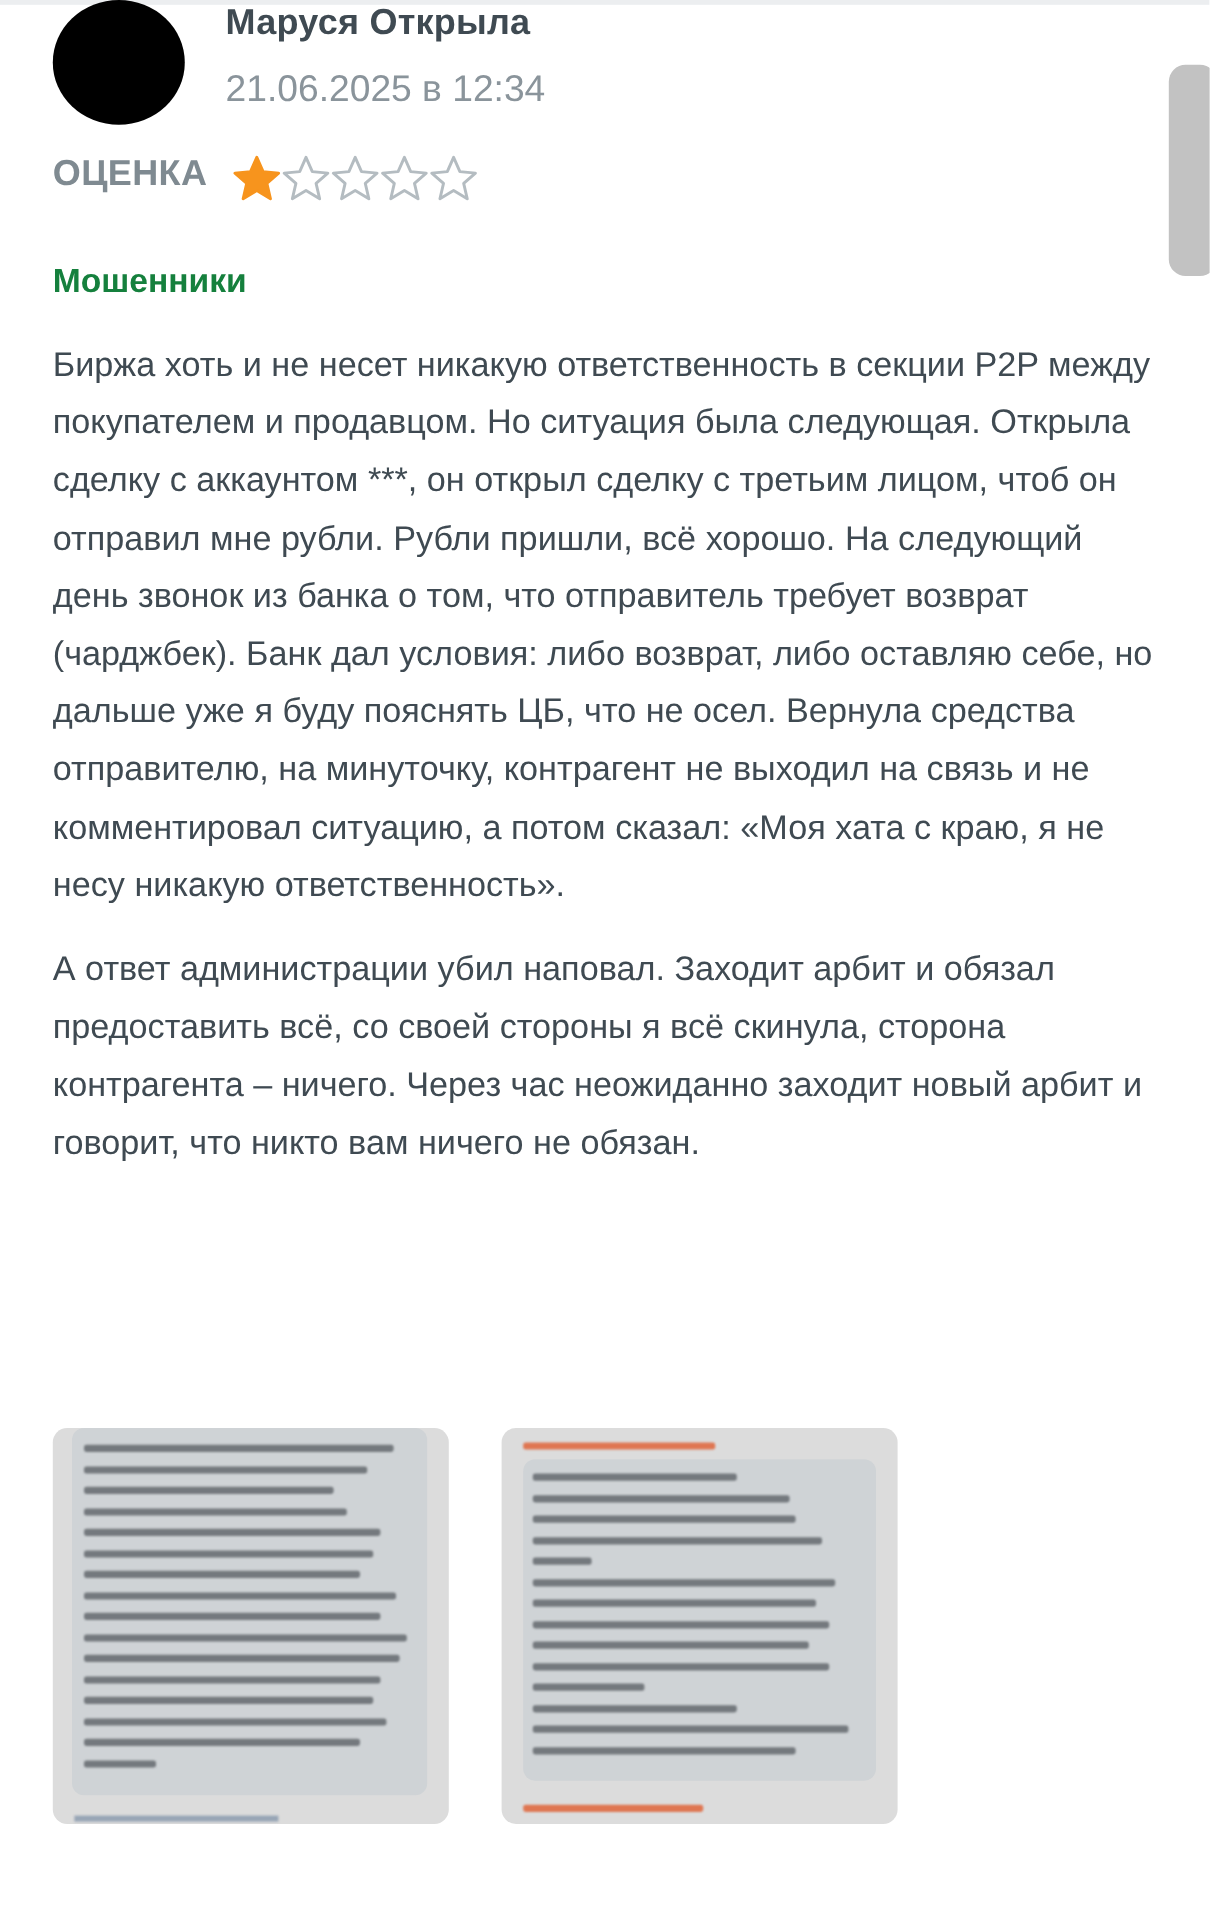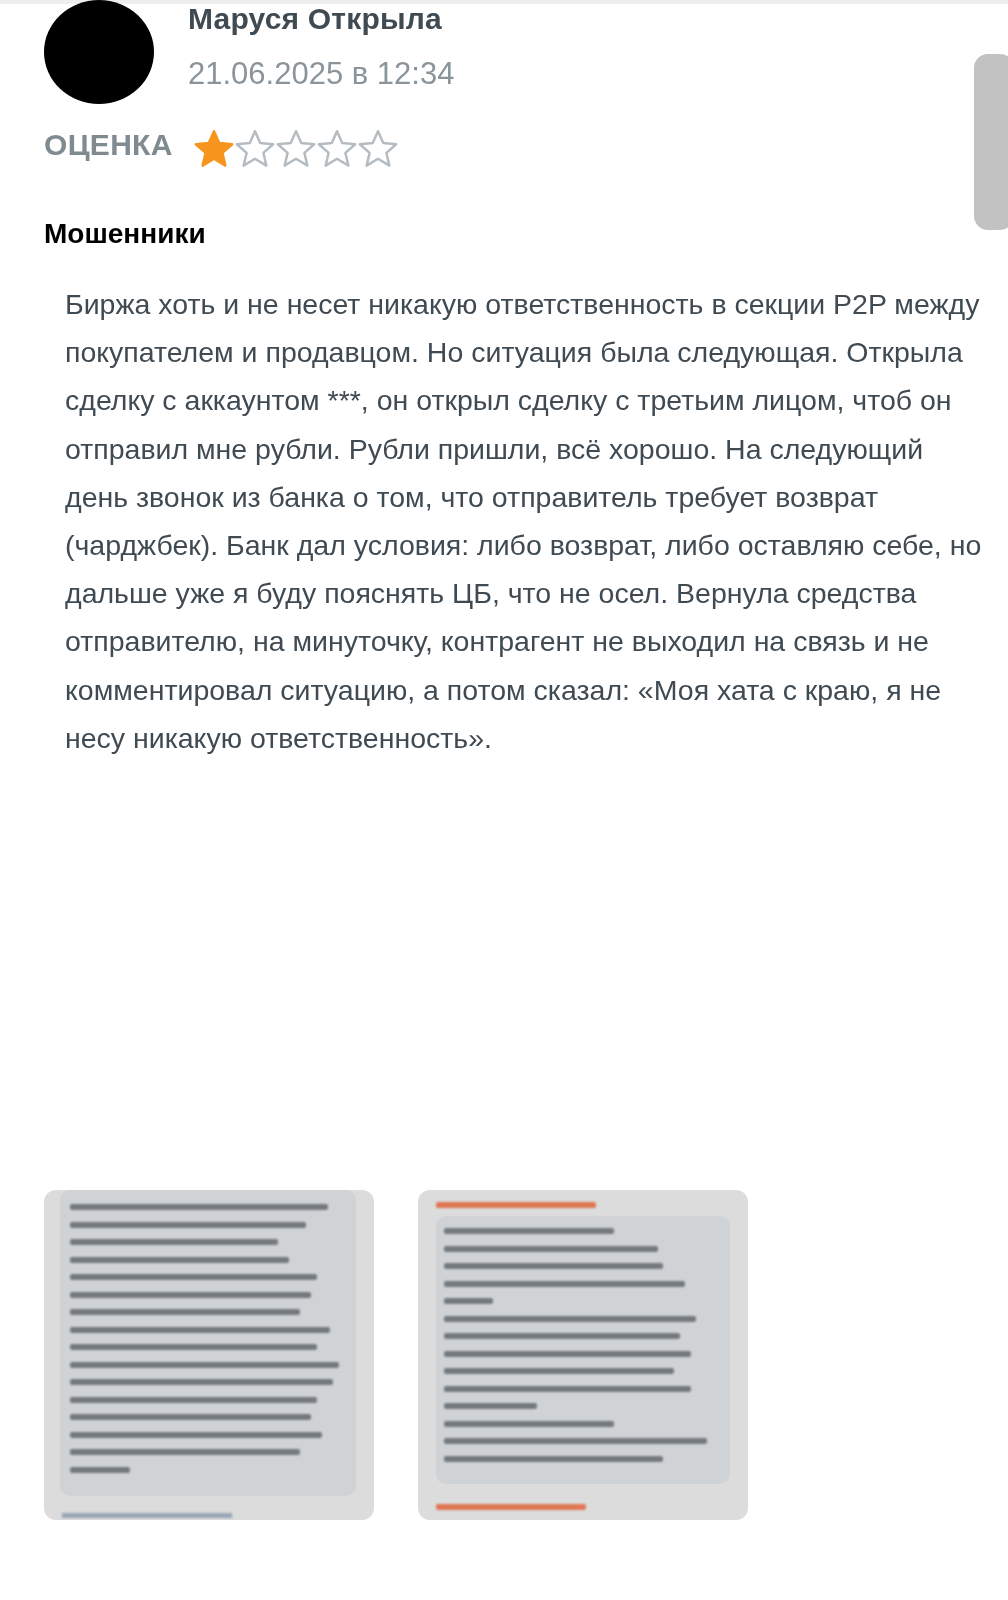--- a/index.html
+++ b/index.html
@@ -30,26 +30,26 @@
   .rating-row { position: absolute; left: 44px; top: 128px; display: flex; }
   .rating-label {
     font-family: "Liberation Sans", sans-serif; font-weight: bold;
     font-size: 30px; color: #7f8a91; margin-right: 20px; letter-spacing: 0.3px;
   }
   .stars { display: flex; }
   .star { width: 42px; height: 42px; margin-right: -1px; }
   .review-title {
     position: absolute; left: 44px; top: 218px;
     font-family: "Liberation Sans", sans-serif; font-weight: bold;
-    font-size: 28px; color: #000000;
+    font-size: 28px; color: #15803d;
   }
   .review-body {
     position: absolute; left: 44px; top: 280px; width: 920px;
     font-family: "Liberation Sans", sans-serif;
-    font-size: 28.5px; line-height: 48.2px; color: #3f4a52; margin-left: 21px;
+    font-size: 28.5px; line-height: 48.2px; color: #3f4a52;
   }
   .review-body p { margin: 0 0 22px 0; }
   .attachments { position: absolute; left: 44px; top: 1190px; display: flex; gap: 44px; }
   .attachment {
     width: 330px; height: 330px; border-radius: 12px; background: #dcdcdc;
     position: relative; overflow: hidden; cursor: pointer;
   }
   .attachment .bubble {
     position: absolute; left: 16px; top: 0; right: 18px; bottom: 24px;
     background: #cfd3d6; border-radius: 10px;
@@ -95,20 +95,21 @@
       <span><svg class="star" viewBox="0 0 24 24">
           <polygon points="12,1.8 15,8.6 22.4,9.3 16.8,14.2 18.5,21.5 12,17.6 5.5,21.5 7.2,14.2 1.6,9.3 9,8.6" fill="none" stroke="#b4bcc1" stroke-width="1.4" stroke-linejoin="round"></polygon>
         </svg></span>
     </div>
 </div>
 
 <div class="review-title">Мошенники</div>
 
 <div class="review-body">
   <p>Биржа хоть и не несет никакую ответственность в секции P2P между покупателем и продавцом. Но ситуация была следующая. Открыла сделку с аккаунтом ***, он открыл сделку с третьим лицом, чтоб он отправил мне рубли. Рубли пришли, всё хорошо. На следующий день звонок из банка о том, что отправитель требует возврат (чарджбек). Банк дал условия: либо возврат, либо оставляю себе, но дальше уже я буду пояснять ЦБ, что не осел. Вернула средства отправителю, на минуточку, контрагент не выходил на связь и не комментировал ситуацию, а потом сказал: «Моя хата с краю, я не несу никакую ответственность».</p>
+  <p>А ответ администрации убил наповал. Заходит арбит и обязал предоставить всё, со своей стороны я всё скинула, сторона контрагента – ничего. Через час неожиданно заходит новый арбит и говорит, что никто вам ничего не обязан.</p>
 </div>
 
 <div class="attachments">
   <div class="attachment first">
     <div class="bubble"></div>
     <div class="blur-lines">
       <div class="blur-line" style="width:94%"></div>
       <div class="blur-line" style="width:86%"></div>
       <div class="blur-line" style="width:76%"></div>
       <div class="blur-line" style="width:80%"></div>

